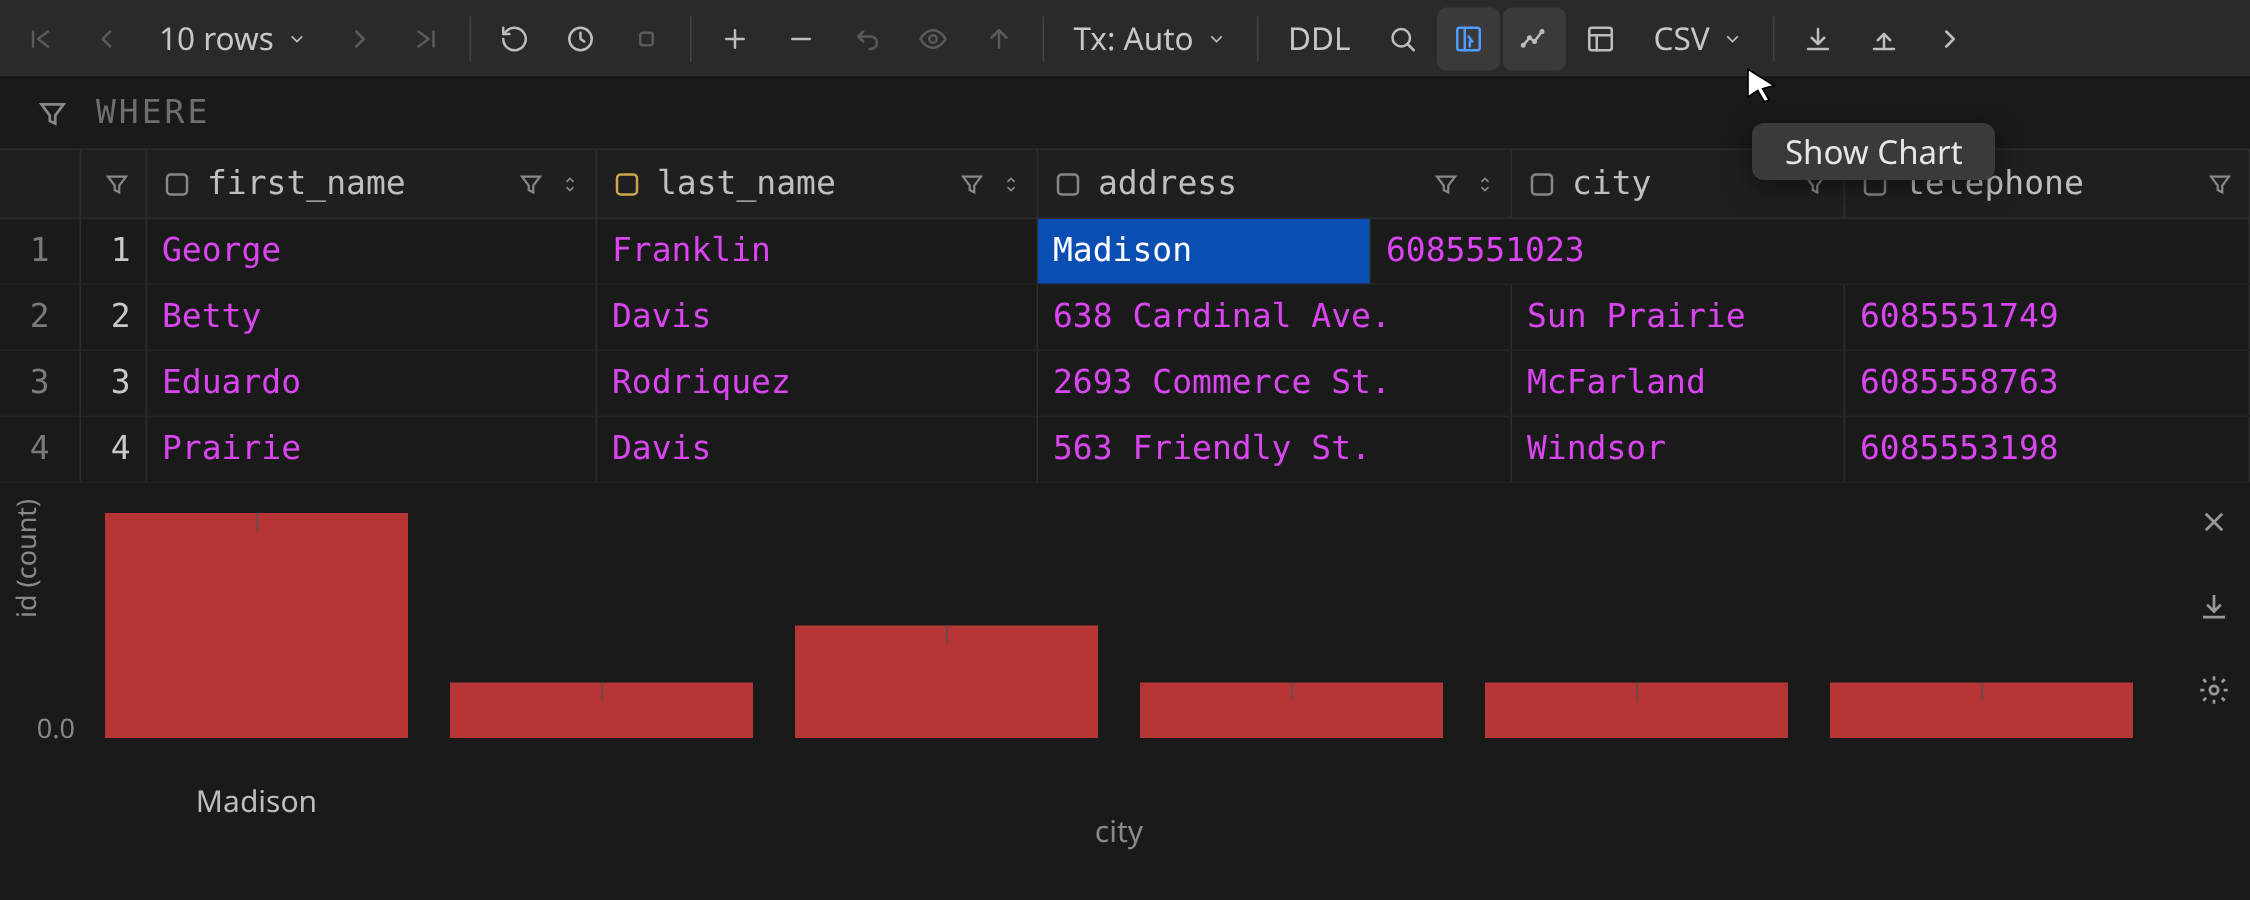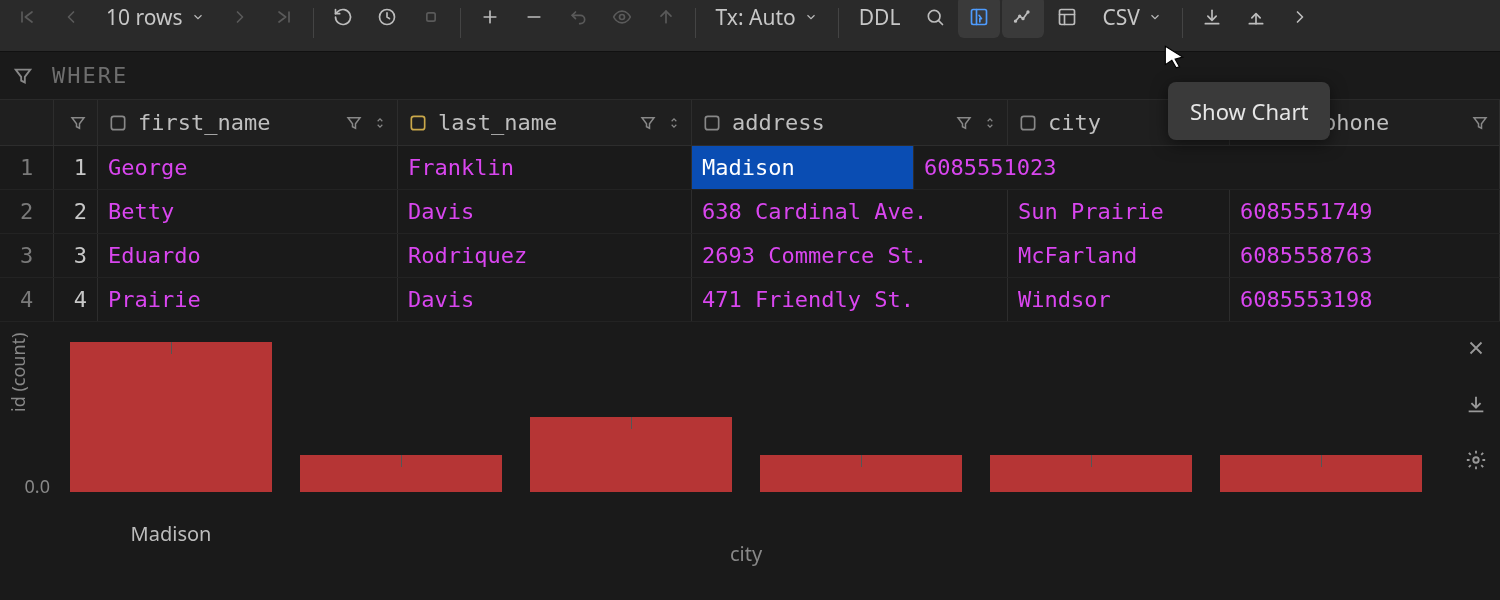--- a/index.html
+++ b/index.html
@@ -1,25 +1,25 @@
 <!DOCTYPE html>
 <html><head>
 <meta charset="utf-8">
 <style>
 html,body{margin:0;padding:0;background:#1a1a1a;color:#c7c7c7;font-family:ui-monospace,Menlo,Consolas,monospace;font-size:20px;width:1500px;height:600px;overflow:hidden}
 *{box-sizing:border-box}
-.toolbar{height:52px;display:flex;align-items:flex-end;gap:2px;padding:13px 6px;background:#2a2a2a;border-bottom:1px solid #111}
+.toolbar{height:52px;display:flex;align-items:center;gap:2px;padding:13px 6px;background:#2a2a2a;border-bottom:1px solid #111}
 .tb-btn{width:42px;height:42px;display:flex;align-items:center;justify-content:center;border-radius:6px;color:#bdbdbd}
 .tb-btn svg{width:20px;height:20px;stroke:currentColor;fill:none;stroke-width:2;stroke-linecap:round;stroke-linejoin:round}
 .tb-btn.dis{color:#5a5a5a}
 .tb-btn.active{background:#3a3a3a}
 .tb-btn.accent svg{stroke:#4e9cff}
 .tb-text{padding:0 12px;height:42px;display:flex;align-items:center;gap:8px;border-radius:6px;color:#c7c7c7;font-family:ui-sans-serif,system-ui,sans-serif;font-size:21px}
 .sep{width:1px;height:30px;background:#444;margin:0 6px}
-.filter-row{height:48px;display:flex;align-items:center;padding:0 12px;gap:22px;background:#1a1a1a;border-bottom:1px solid #2a2a2a;font-size:22px;color:#6e6e6e;letter-spacing:2px}
+.filter-row{height:48px;display:flex;align-items:center;padding:0 24px;gap:22px;background:#1a1a1a;border-bottom:1px solid #2a2a2a;font-size:22px;color:#6e6e6e;letter-spacing:2px}
 .filter-row .seg{display:flex;align-items:center;gap:18px}
 .filter-row svg{width:22px;height:22px;stroke:#888;fill:none;stroke-width:2}
 .grid{width:100%;background:#1a1a1a}
 .ghead{display:flex;height:46px;border-bottom:1px solid #2d2d2d;background:#1f1f1f}
 .gcell{display:flex;align-items:center;padding:0 10px;border-right:1px solid #2d2d2d;gap:10px;color:#d946ef;font-size:22px}
 .ghead .gcell{color:#bfbfbf}
 .grow{display:flex;height:44px;border-bottom:1px solid #232323}
 .grow .gcell{font-size:22px}
 .c-idx{width:54px;justify-content:center;color:#7a7a7a;border-right:1px solid #2d2d2d}
 .c-id{width:44px;justify-content:flex-end;color:#c7c7c7}
@@ -41,21 +41,21 @@
 .plot{flex:1;position:relative;padding-right:64px}
 .bars{display:flex;height:170px;align-items:flex-end}
 .barcol{flex:1;display:flex;flex-direction:column;align-items:center;position:relative}
 .barcol .tick{position:absolute;top:0;width:1px;height:12px;background:#555}
 .bar{width:88%;background:#b63535}
 .barlab{position:absolute;top:178px;font-size:20px;color:#bcbcbc;font-family:ui-sans-serif,system-ui,sans-serif;white-space:nowrap}
 .xlab{position:absolute;top:218px;left:0;right:64px;text-align:center;color:#888;font-size:20px;font-family:ui-sans-serif,system-ui,sans-serif}
 .chart-tools{position:absolute;right:10px;top:12px;display:flex;flex-direction:column;gap:28px;color:#999}
 .chart-tools div{width:28px;height:28px;display:flex;align-items:center;justify-content:center}
 .chart-tools svg{width:22px;height:22px;stroke:currentColor;fill:none;stroke-width:2}
-.tooltip{position:absolute;left:1168px;top:82px;background:#3a3a3a;color:#e6e6e6;padding:14px 22px;border-radius:8px;font-family:ui-sans-serif,system-ui,sans-serif;font-size:22px;z-index:50;box-shadow:0 4px 16px rgba(0,0,0,.5)}
+.tooltip{position:absolute;left:1168px;top:82px;background:#3a3a3a;color:#e6e6e6;padding:4px 22px;border-radius:8px;font-family:ui-sans-serif,system-ui,sans-serif;font-size:22px;z-index:50;box-shadow:0 4px 16px rgba(0,0,0,.5)}
 .cursor{position:absolute;left:1161px;top:44px;z-index:60;pointer-events:none}
 .cursor svg{width:26px;height:26px;fill:#fff;stroke:#000;stroke-width:1}
 </style>
 </head>
 <body>
 
 <div class="toolbar">
   <div class="tb-btn dis">
       <svg viewBox="0 0 24 24">
         <path d="M6 6v12M18 6l-8 6 8 6"></path>
@@ -292,21 +292,21 @@
         <div class="gcell c-ln">Rodriquez</div>
         <div class="gcell c-ad">2693 Commerce St.</div>
         <div class="gcell c-ci">McFarland</div>
         <div class="gcell c-tp">6085558763</div>
       </div>
       <div class="grow">
         <div class="gcell c-idx">4</div>
         <div class="gcell c-id">4</div>
         <div class="gcell c-fn">Prairie</div>
         <div class="gcell c-ln">Davis</div>
-        <div class="gcell c-ad">471 Friendly St.</div>
+        <div class="gcell c-ad">563 Friendly St.</div>
         <div class="gcell c-ci">Windsor</div>
         <div class="gcell c-tp">6085553198</div>
       </div>
     </div>
 </div>
 
 <div class="chart-wrap">
   <div class="yaxis">
     <div class="ylab">id (count)</div>
     <div class="ytick">0.0</div>

